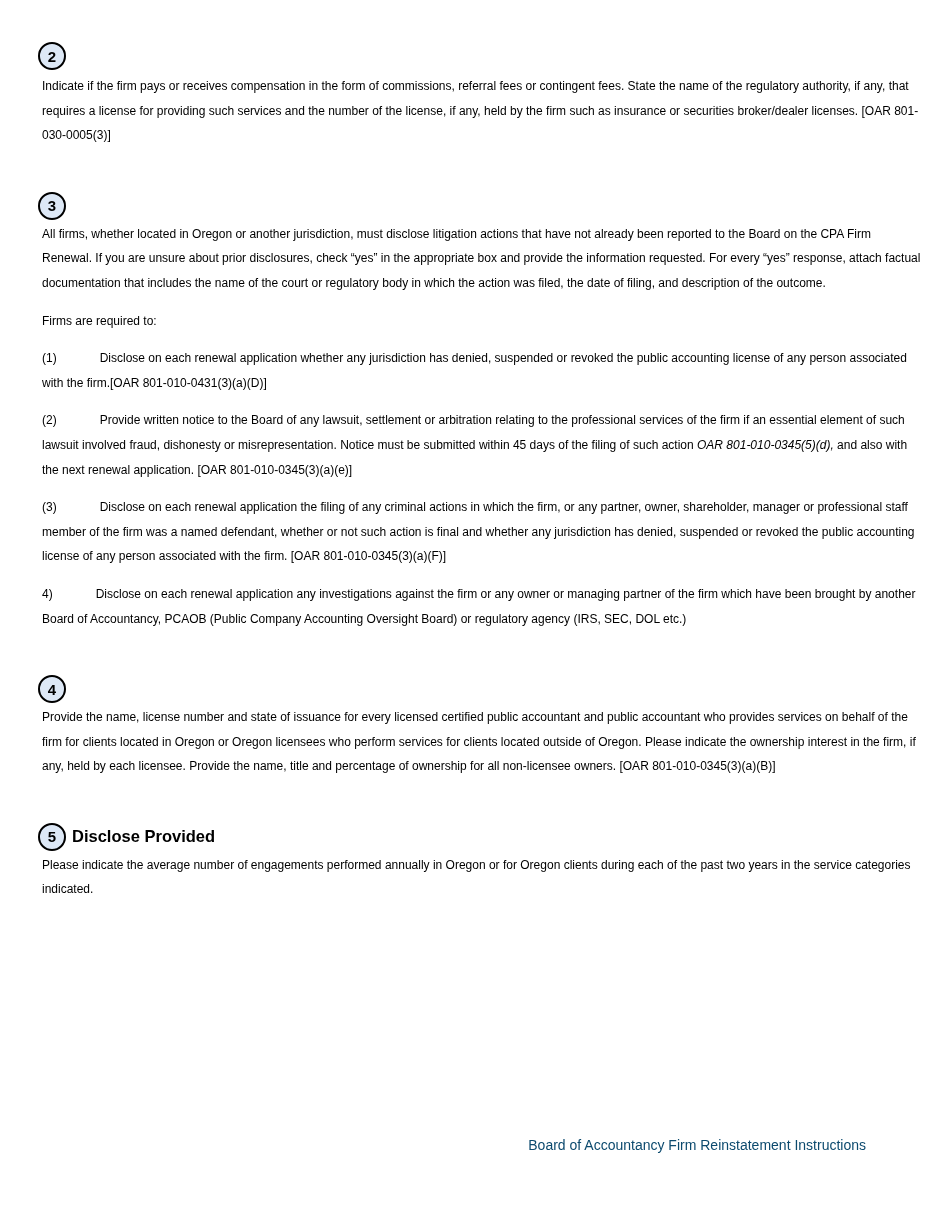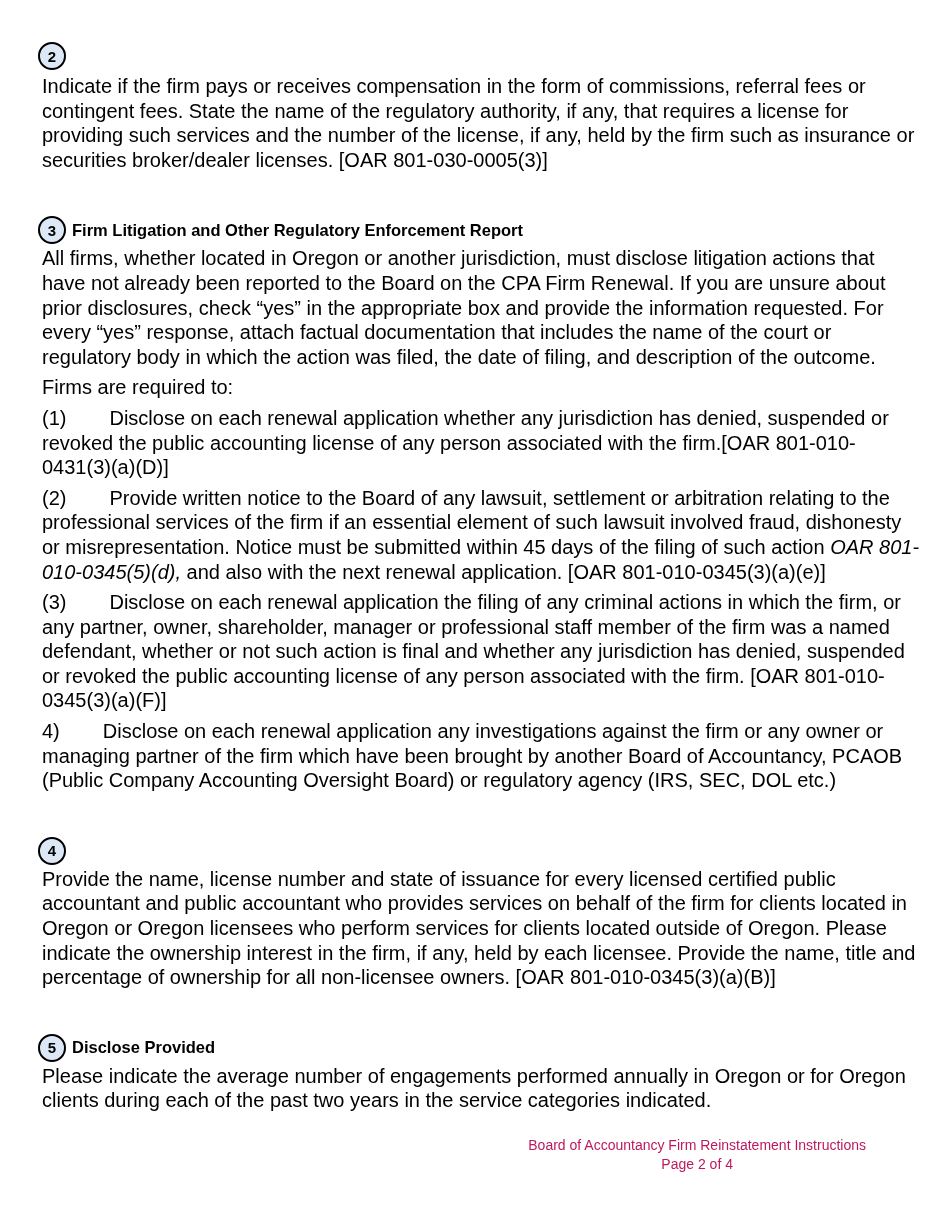--- a/index.html
+++ b/index.html
@@ -11,49 +11,48 @@
   .section { position: relative; }
   .heading { display: flex; align-items: center; height: 32px; margin-left: -4px; }
   .num-badge {
     width: 28px; height: 28px; border-radius: 50%;
     border: 2px solid #000; background: #dde8f6;
     display: flex; align-items: center; justify-content: center;
     font-weight: bold; font-size: 15px; box-sizing: border-box;
     margin-right: 6px; flex: 0 0 auto;
   }
   .heading-text { font-weight: bold; font-size: 16.5px; }
-  p { margin: 0; font-size: 20px; line-height: 24.6px; }
+  p { margin: 0; font-size: 12px; line-height: 24.6px; }
   .sec-2 { top: 0px; }
   .sec-2 .heading { margin-bottom: 2px; }
   .sec-2 p { margin-top: 2px; }
-  .block { margin-top: 6px; }
+  .block { margin-top: 13px; }
   .indent { display: inline-block; width: 43px; }
   .sp2 { margin-top: 44px; }
   .footer {
-    position: absolute; right: 84px; top: 1136px; text-align: center;
-    font-size: 14px; line-height: 19px; color: #be185d;
+    position: absolute; right: 84px; top: 1136px; text-align: left;
+    font-size: 14px; line-height: 19px; color: #0c4a6e;
   }
   i { }
 </style>
 </head>
 <body>
 
 <div class="page">
 
   <div class="section sec-2">
     <div class="heading">
       <span class="num-badge">2</span>
     </div>
     <p>Indicate if the firm pays or receives compensation in the form of commissions, referral fees or contingent fees. State the name of the regulatory authority, if any, that requires a license for providing such services and the number of the license, if any, held by the firm such as insurance or securities broker/dealer licenses. [OAR 801-030-0005(3)]</p>
   </div>
 
   <div class="section sp2" style="margin-top:42px">
     <div class="heading">
       <span class="num-badge">3</span>
-      <span class="heading-text">Firm Litigation and Other Regulatory Enforcement Report</span>
     </div>
     <p>All firms, whether located in Oregon or another jurisdiction, must disclose litigation actions that have not already been reported to the Board on the CPA Firm Renewal. If you are unsure about prior disclosures, check “yes” in the appropriate box and provide the information requested. For every “yes” response, attach factual documentation that includes the name of the court or regulatory body in which the action was filed, the date of filing, and description of the outcome.</p>
     <p class="block">Firms are required to:</p>
 
     <p class="block">
       <span>(1)</span><span class="indent"></span><span>Disclose on each renewal application whether any jurisdiction has denied, suspended or revoked the public accounting license of any person associated with the firm.[OAR 801-010-0431(3)(a)(D)]</span>
     </p>
 
     <p class="block">
       <span>(2)</span><span class="indent"></span><span>Provide written notice to the Board of any lawsuit, settlement or arbitration relating to the professional services of the firm if an essential element of such lawsuit involved fraud, dishonesty or misrepresentation. Notice must be submitted within 45 days of the filing of such action </span><i>OAR 801-010-0345(5)(d),</i><span> and also with the next renewal application. [OAR 801-010-0345(3)(a)(e)]</span>
@@ -79,14 +78,13 @@
     <div class="heading">
       <span class="num-badge">5</span>
       <span class="heading-text">Disclose Provided</span>
     </div>
     <p>Please indicate the average number of engagements performed annually in Oregon or for Oregon clients during each of the past two years in the service categories indicated.</p>
   </div>
 </div>
 
 <div class="footer">
   <div>Board of Accountancy Firm Reinstatement Instructions</div>
-  <div>Page 2 of 4</div>
 </div>
 
 </body></html>

